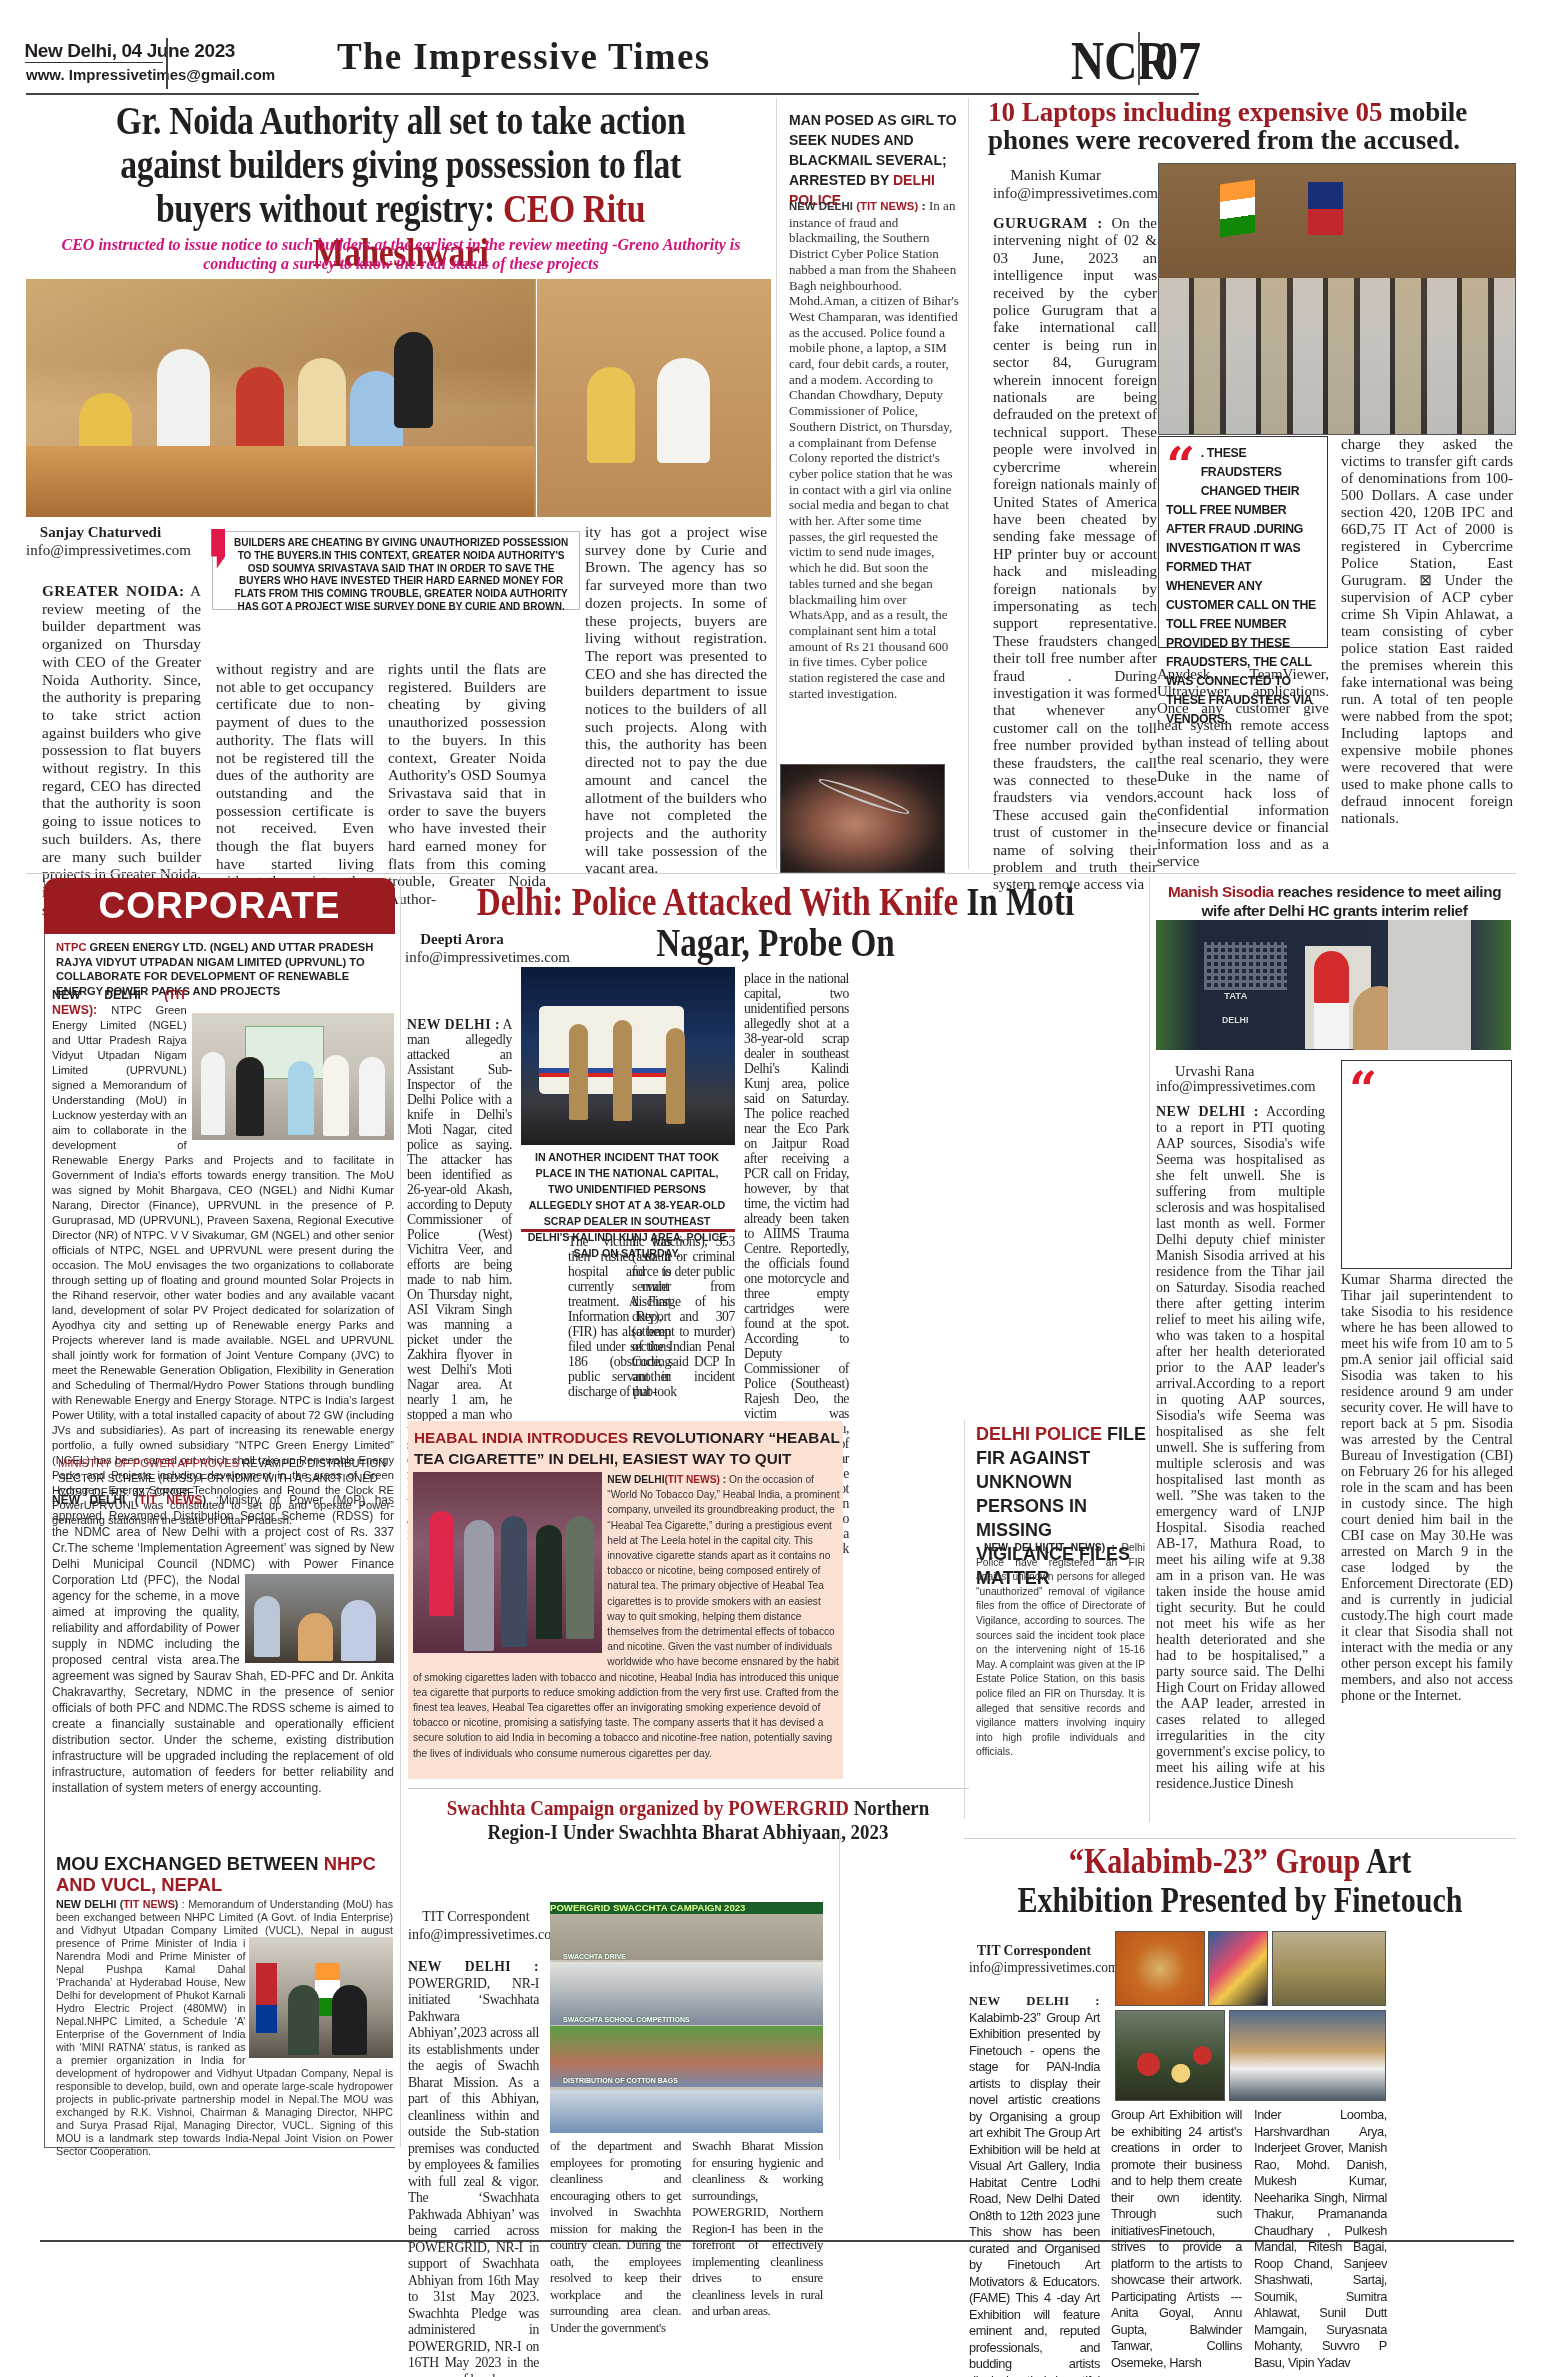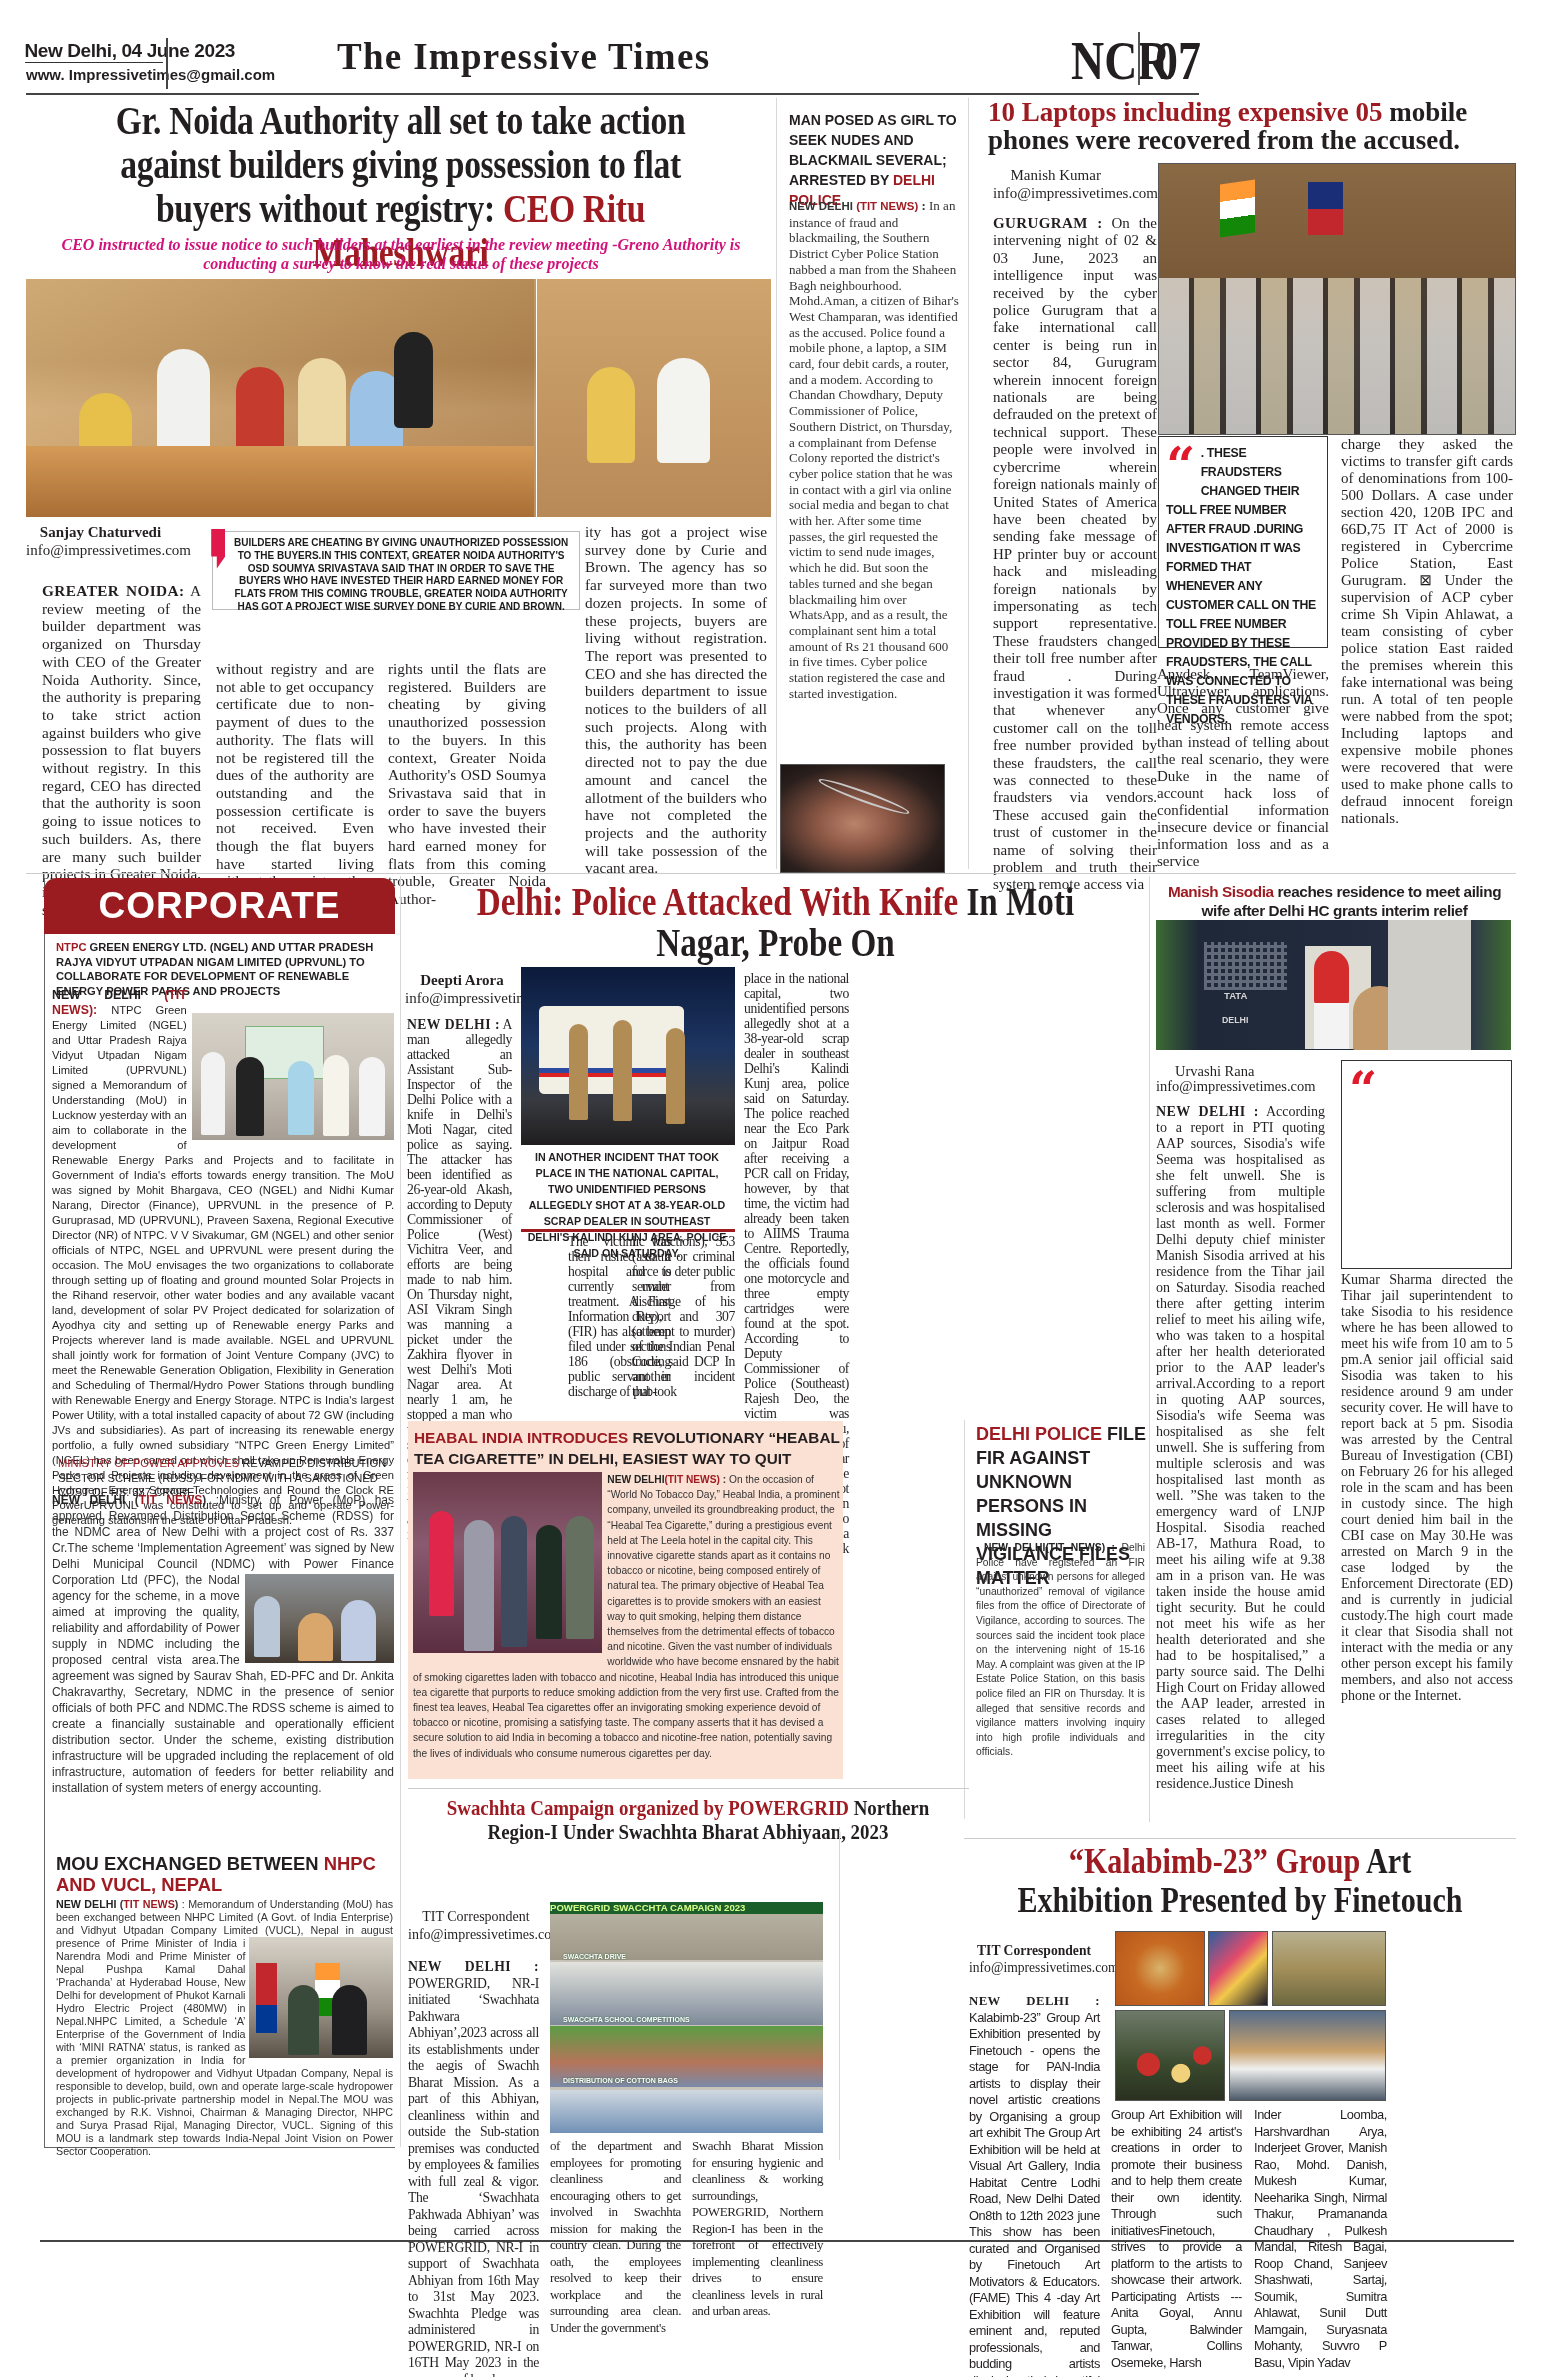--- a/index.html
+++ b/index.html
@@ -324,21 +324,21 @@
   </div>
   <span>of India i Narendra Modi and Prime Minister of Nepal Pushpa Kamal Dahal ‘Prachanda’  at Hyderabad House, New Delhi for development of Phukot Karnali Hydro Electric Project (480MW) in Nepal.NHPC Limited, a Schedule ‘A’ Enterprise of the Government of India with ‘MINI RATNA’ status, is ranked as a premier organization in India</span>
   <span>for development of hydropower and Vidhyut Utpadan Company, Nepal is responsible to develop, build, own and operate large-scale hydropower projects in public-private partnership model in Nepal.The MOU was exchanged by R.K. Vishnoi, Chairman &amp; Managing Director, NHPC and Surya Prasad Rijal, Managing Director, VUCL. Signing of this MOU is a landmark step towards India-Nepal Joint Vision on Power Sector Cooperation.</span>
 </div>
 
 <div class="rule-v" style="left:400px;top:876px;height:1271px;"></div>
 <div class="abs serif" style="left:412px;top:881px;width:727px;text-align:center;font-size:39px;line-height:41px;font-weight:bold;transform:scaleX(0.85);transform-origin:center;">
   <span class="red">Delhi: Police Attacked With Knife</span>
   <span>In Moti Nagar, Probe On</span>
 </div>
-<div class="abs byline serif" style="left:405px;top:971px;width:114px;">
+<div class="abs byline serif" style="left:405px;top:930px;width:114px;">
   <div style="font-weight:bold;">Deepti Arora</div>
   <div>info@impressivetimes.com</div>
 </div>
 <div class="abs serif" style="left:407px;top:1017px;width:105px;font-size:13.7px;line-height:15px;text-align:justify;letter-spacing:-0.4px;">
   <span class="dateline">NEW DELHI :</span>
   <span>A man allegedly attacked an Assistant Sub-Inspector of the Delhi Police with a knife in Delhi's Moti Nagar, cited police as saying. The attacker has been identified as 26-year-old Akash, according to Deputy Commissioner of Police (West) Vichitra Veer, and efforts are being made to nab him. On Thursday night, ASI Vikram Singh was manning a picket under the Zakhira flyover in west Delhi's Moti Nagar area. At nearly 1 am, he stopped a man who was “acting suspicious”, said the officer. While the man was being frisked, he attacked Vikram Singh with a knife injuring his right hand.</span>
 </div>
 <div class="photo" style="left:521px;top:967px;width:214px;height:178px;border:none;background:linear-gradient(180deg,#0b1a3b 0%,#1d3561 45%,#383a40 75%,#1f1d1e 100%);">
   <div class="abs" style="left:17.5px;top:39px;width:145px;height:88px;background:#f2efe4;border-radius:5.3px;"></div>
   <div class="abs" style="left:17.5px;top:101px;width:145px;height:5.3px;background:#2b4aa0;"></div>

